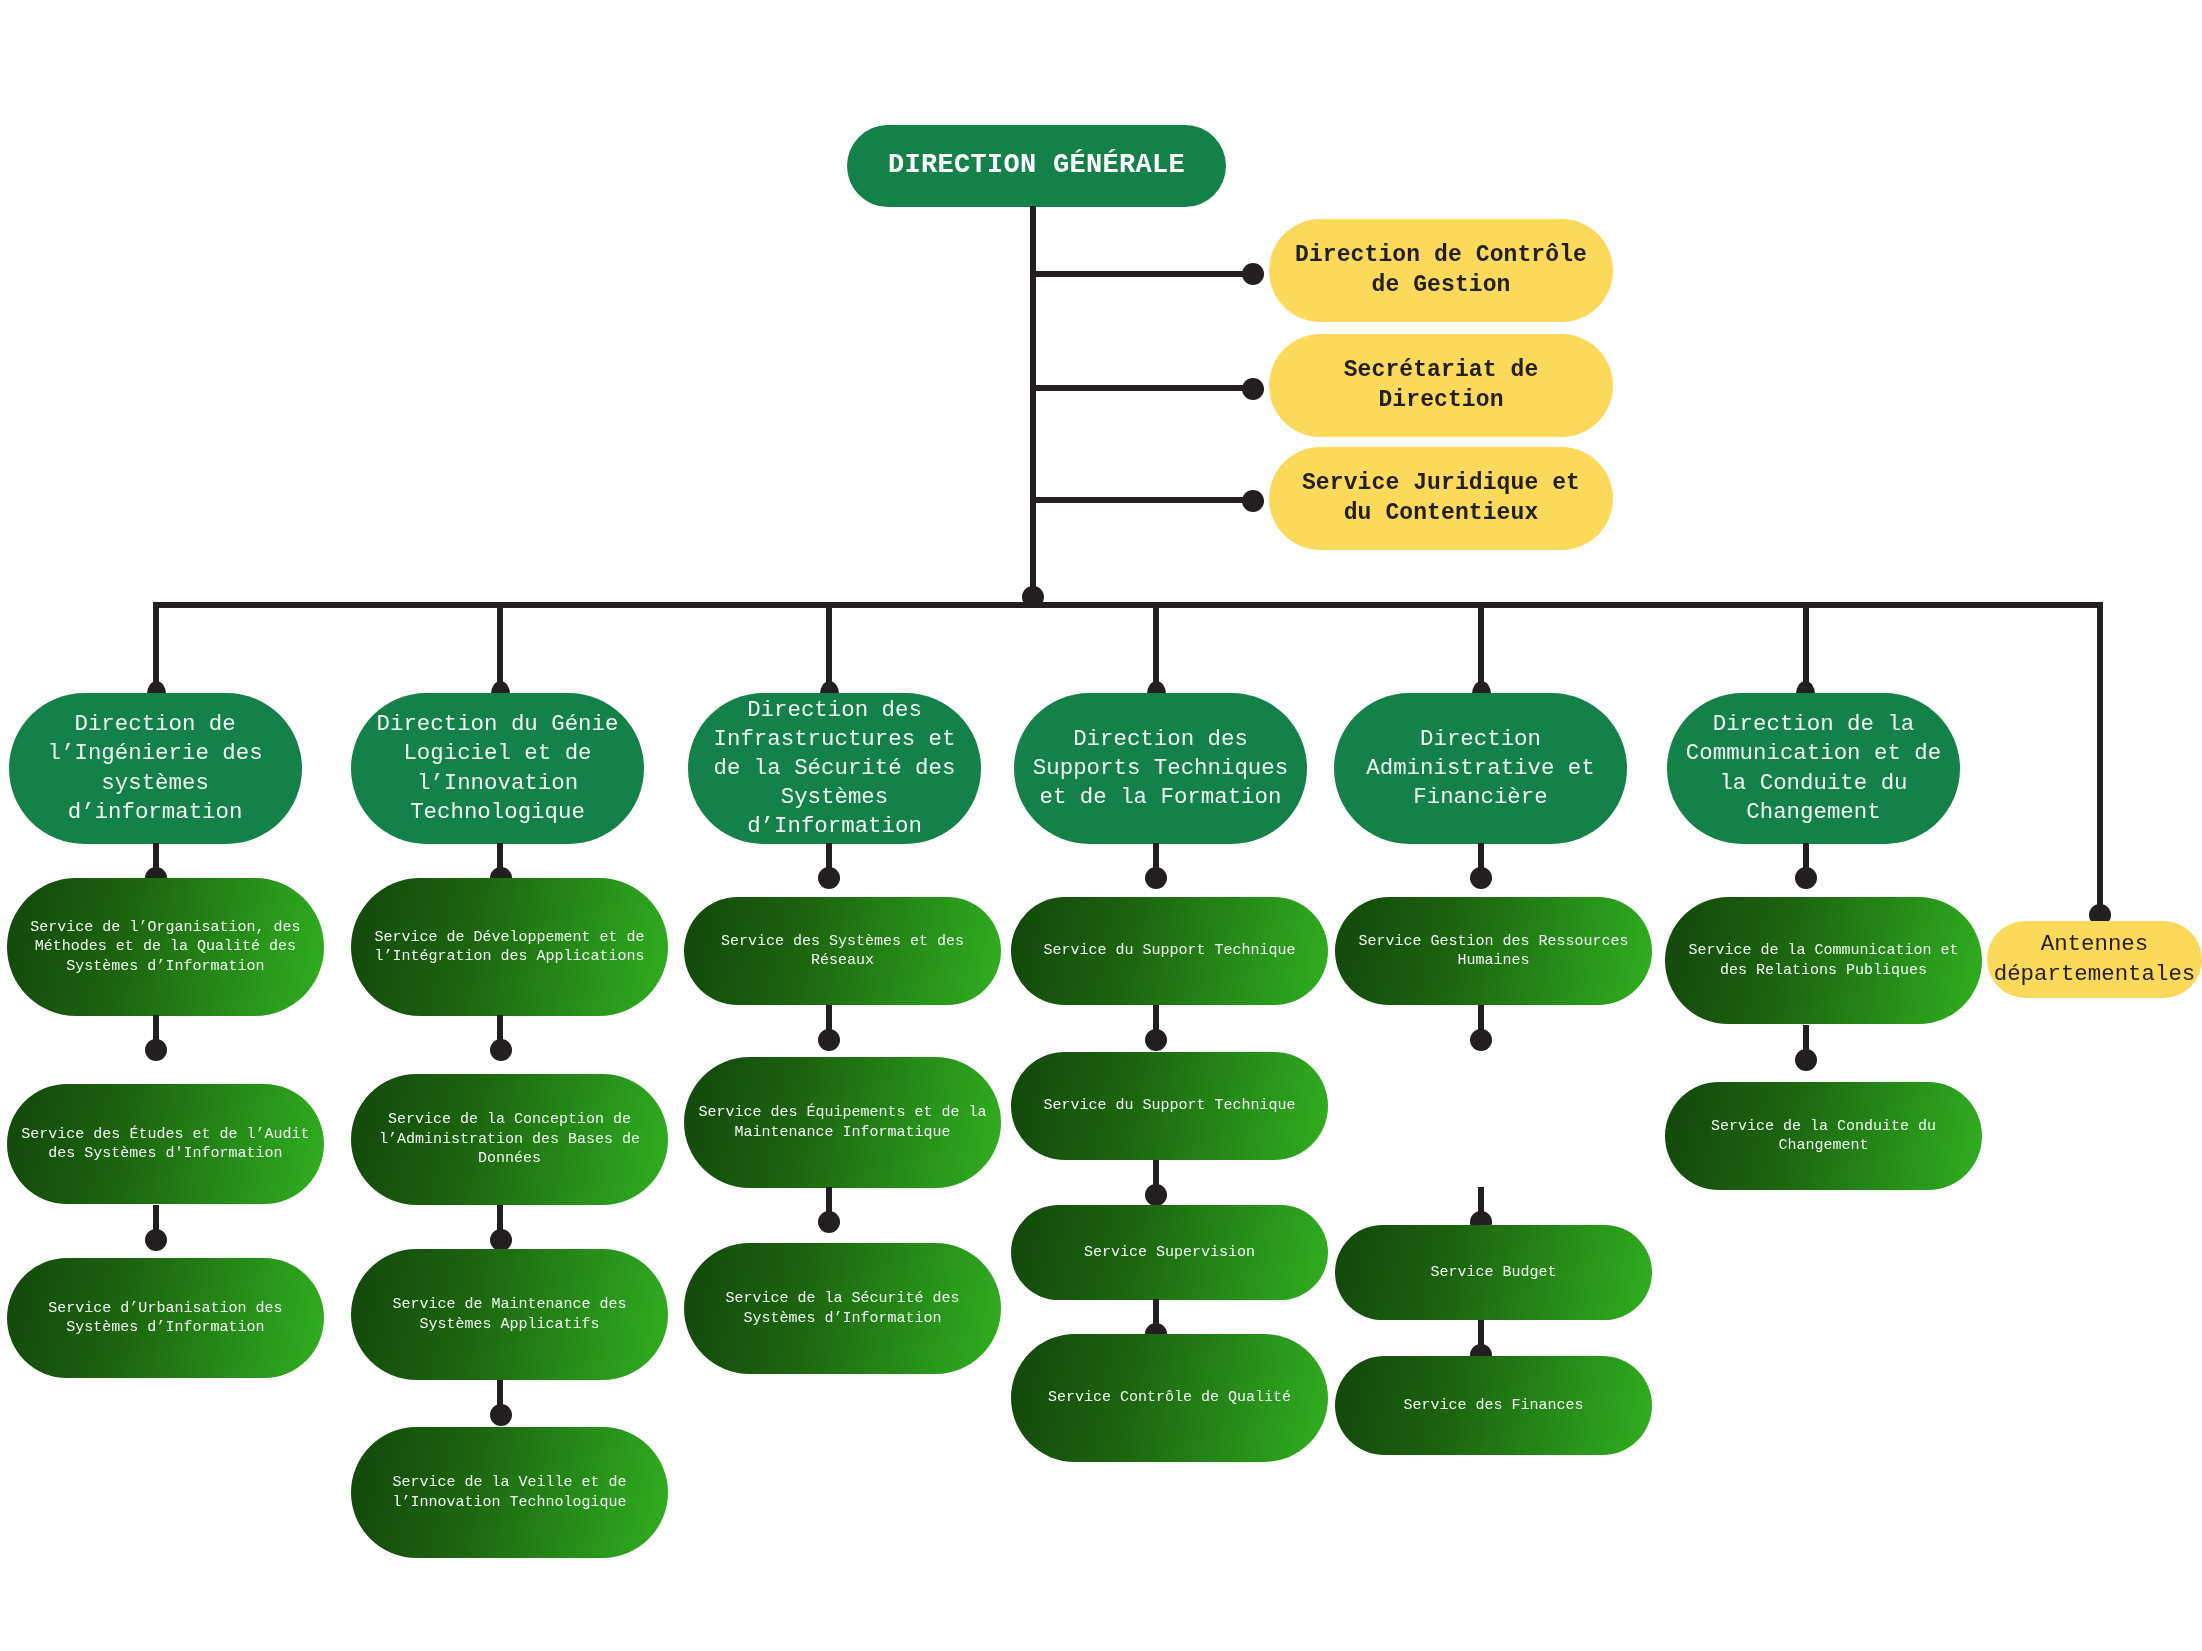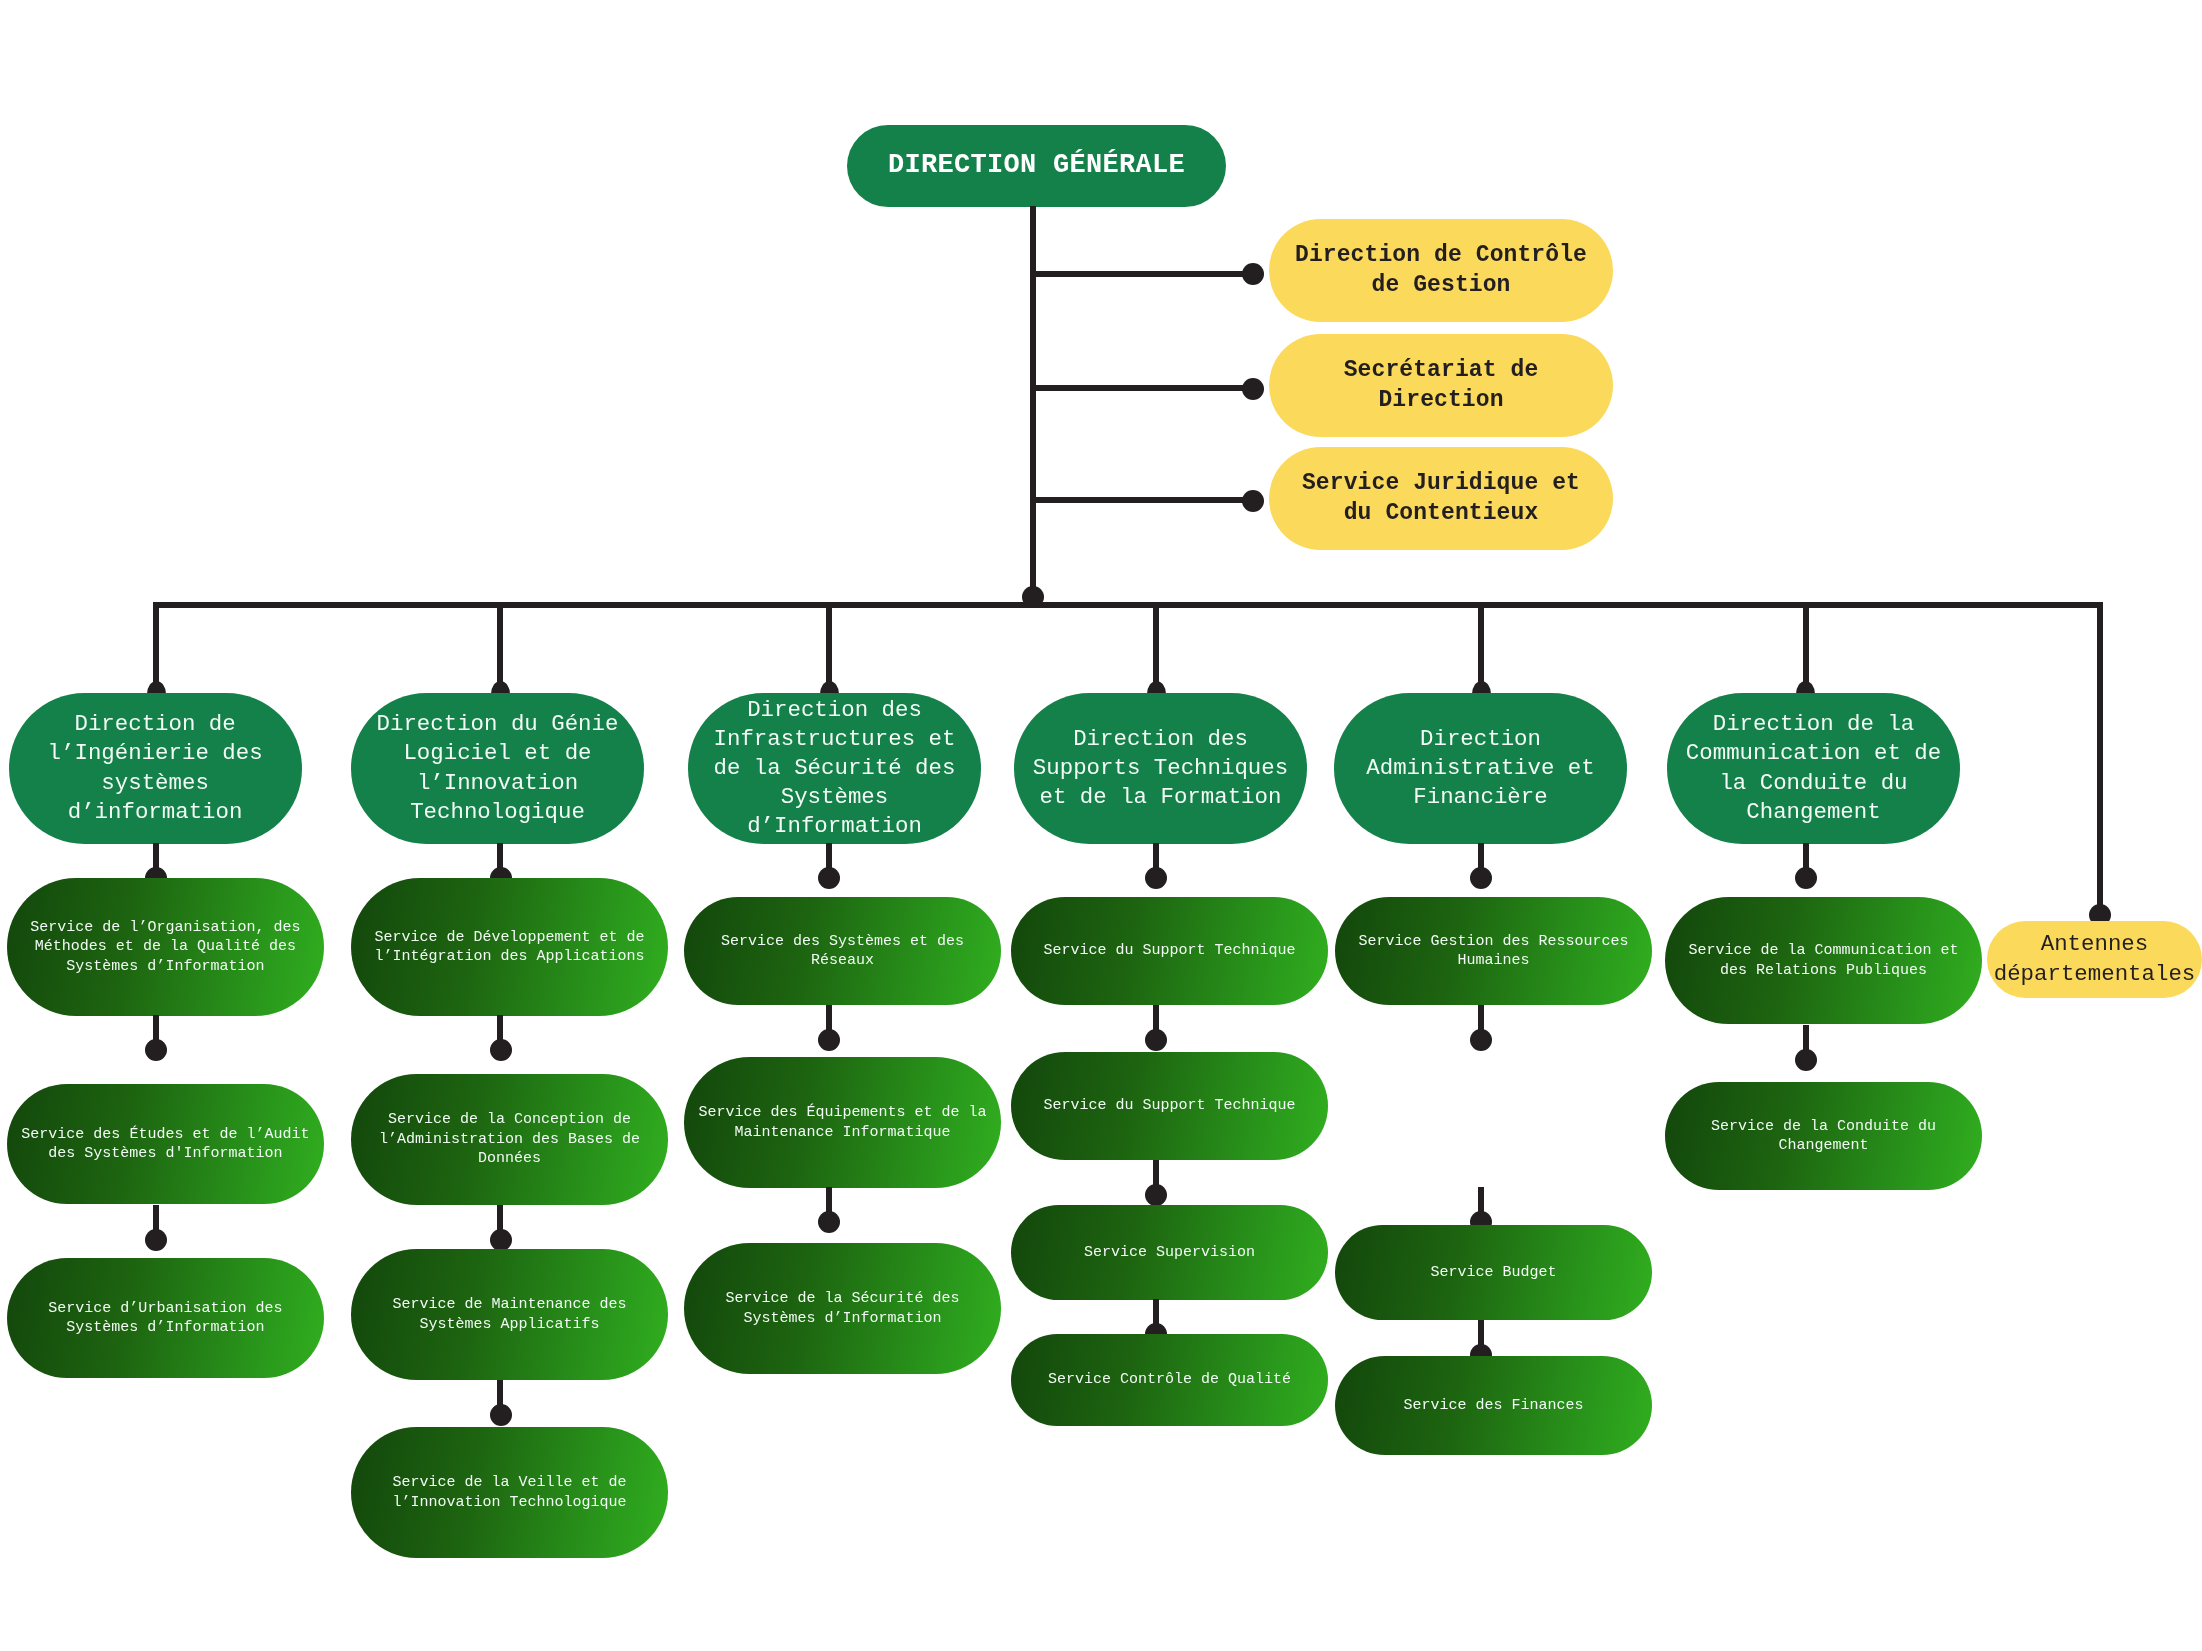--- a/index.html
+++ b/index.html
@@ -153,21 +153,21 @@
   <div class="line-v" style="left:1153px;top:1005px;height:34px;"></div>
   <div class="dot" style="left:1145px;top:1029px;"></div>
   <div class="node svc" style="left:1011px;top:1052px;width:317px;height:108px;">Service du Support Technique</div>
 
   <div class="line-v" style="left:1153px;top:1160px;height:34px;"></div>
   <div class="dot" style="left:1145px;top:1184px;"></div>
   <div class="node svc" style="left:1011px;top:1205px;width:317px;height:95px;">Service Supervision</div>
 
   <div class="line-v" style="left:1153px;top:1299px;height:34px;"></div>
   <div class="dot" style="left:1145px;top:1323px;"></div>
-  <div class="node svc" style="left:1011px;top:1334px;width:317px;height:92px;">Service Contrôle de Qualité</div>
+  <div class="node svc" style="left:1011px;top:1334px;width:317px;height:128px;">Service Contrôle de Qualité</div>
 
   <div class="line-v" style="left:1478px;top:602px;height:86px;"></div>
   <div class="dot-sm" style="left:1472px;top:681px;"></div>
   <div class="node dept" style="left:1334px;top:693px;width:293px;height:151px;">Direction Administrative et Financière</div>
 
   <div class="line-v" style="left:1478px;top:843px;height:34px;"></div>
   <div class="dot" style="left:1470px;top:867px;"></div>
   <div class="node svc" style="left:1335px;top:897px;width:317px;height:108px;">Service Gestion des Ressources Humaines</div>
 
   <div class="line-v" style="left:1478px;top:1005px;height:34px;"></div>

